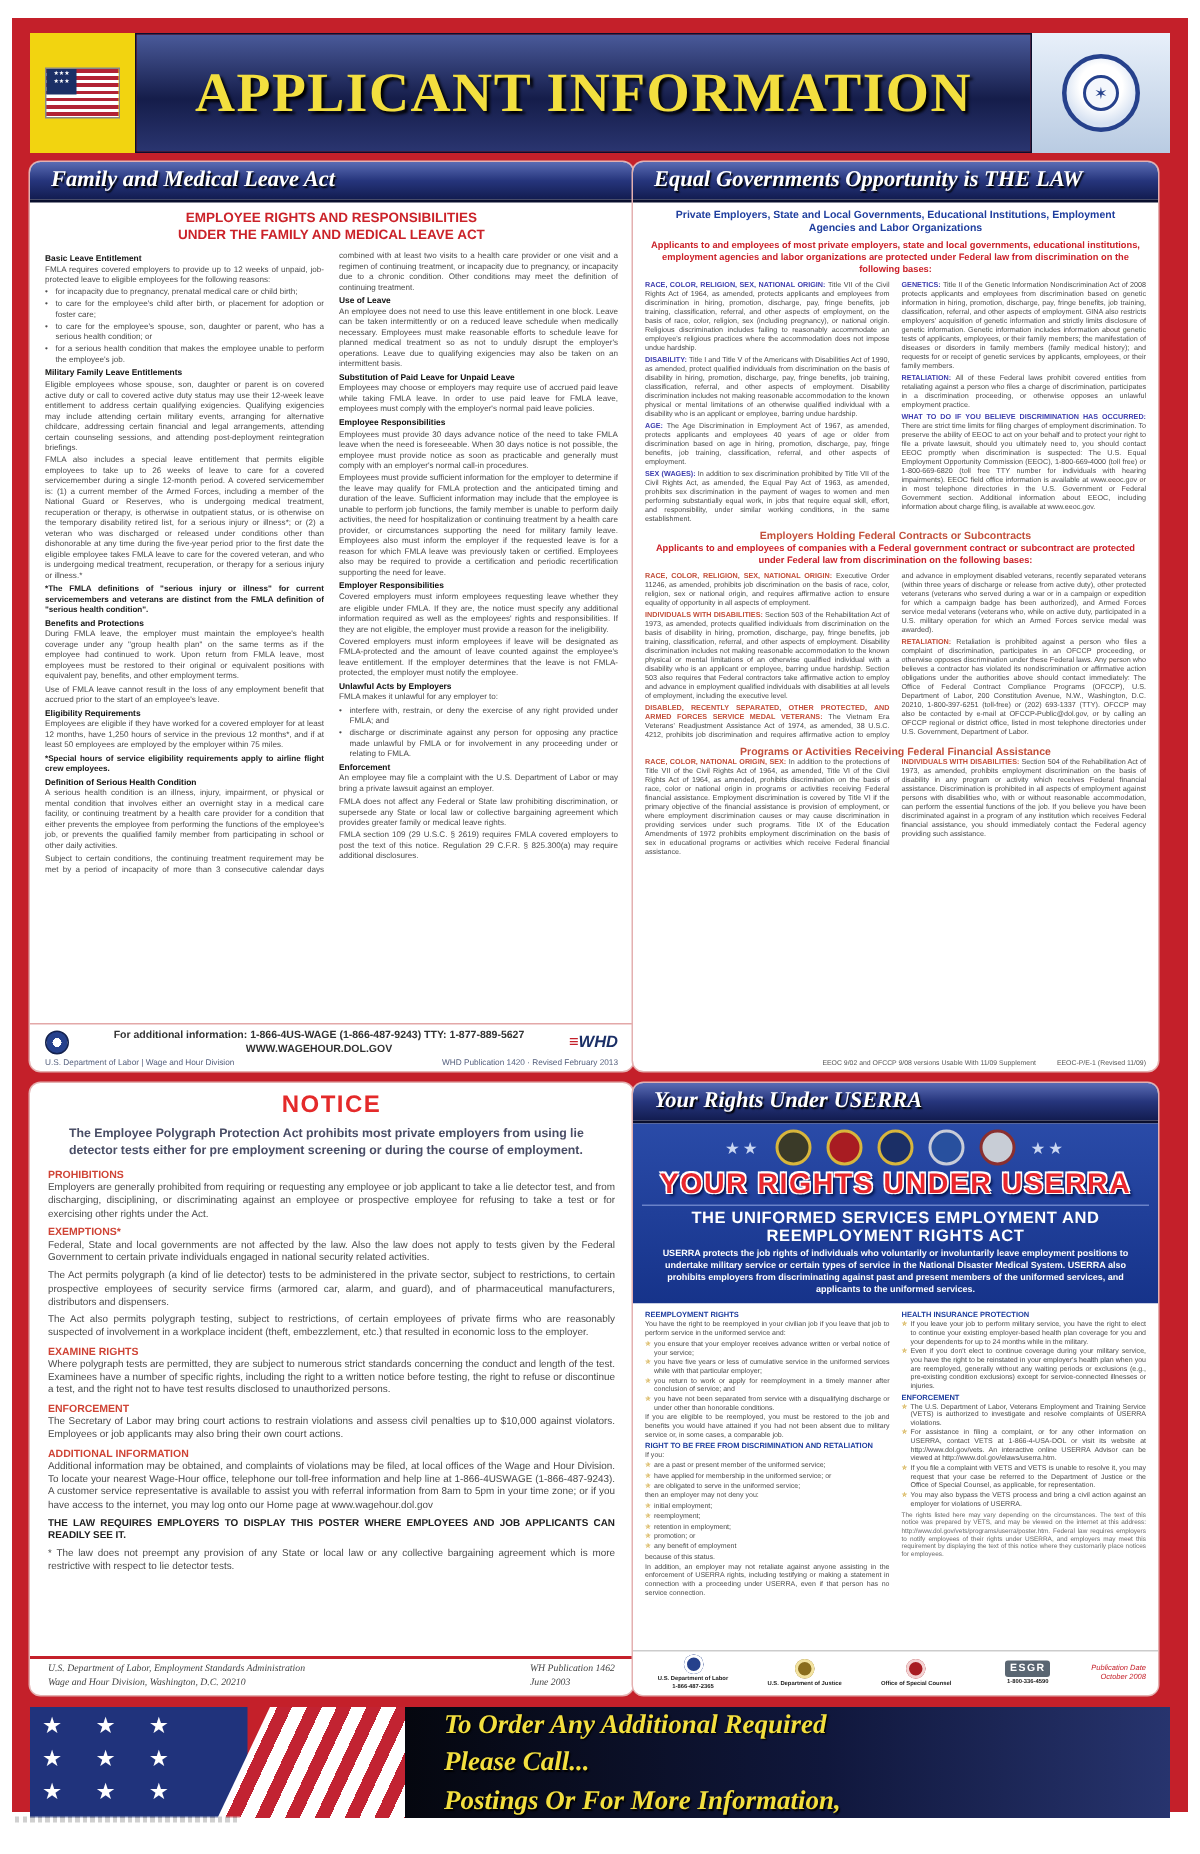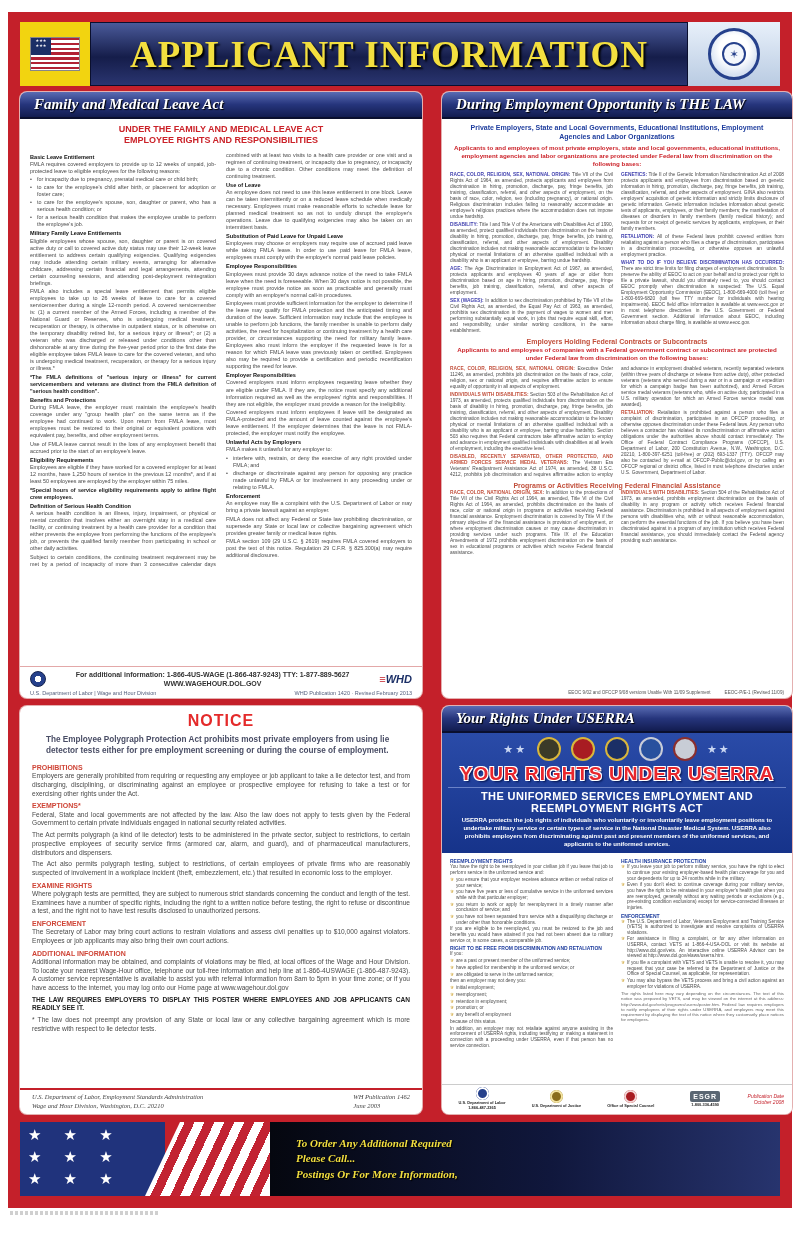--- a/index.html
+++ b/index.html
@@ -1,32 +1,32 @@
 <!DOCTYPE html>
 <html><head>
 <meta charset="utf-8">
 <style>
   * { margin:0; padding:0; box-sizing:border-box; }
   html,body { width:800px; }
   body { background:#ffffff; font-family:"Liberation Sans", sans-serif; width:800px; height:1236px; overflow:hidden; }
   .poster { margin:12px 8px 0 8px; background:#c4202a; padding:10px 12px 10px 12px; height:1196px; }
 
   
-  .hdr { display:flex; height:64px; margin-bottom:6px; }
+  .hdr { display:flex; height:80px; margin-bottom:6px; }
   .hdr-yellow { width:70px; background:#f2d410; display:flex; align-items:center; justify-content:center; }
   .flag { width:48px; height:32px; position:relative; background:repeating-linear-gradient(180deg,#b22234 0 2.4px,#fff 2.4px 4.8px); box-shadow:0 0 0 1px #888; }
   .flag .canton { position:absolute; left:0; top:0; width:20px; height:17px; background:#1b2f66; color:#fff; font-size:4px; line-height:5px; text-align:center; overflow:hidden; }
   .hdr-band { flex:1; background:linear-gradient(180deg,#4a5a9a 0%,#151d4a 55%,#2a3570 100%); display:flex; align-items:center; justify-content:center; border:1px solid #0a0f2e; }
   .hdr-title { font-family:"Liberation Serif", serif; font-weight:bold; font-size:37px; color:#f3df3f; letter-spacing:1px; text-shadow:2px 2px 2px #000; white-space:nowrap; }
   .hdr-seal { width:92px; background:linear-gradient(180deg,#e8f0fa,#b9cbe2); display:flex; align-items:center; justify-content:center; }
   .seal { width:52px; height:52px; border-radius:50%; border:3px solid #26418c; background:radial-gradient(circle at 50% 40%, #ffffff 0 40%, #d7e2f2 70%); display:flex; align-items:center; justify-content:center; }
   .seal-core { width:24px; height:24px; border-radius:50%; border:2px solid #26418c; background:#f4f7fc; display:flex; align-items:center; justify-content:center; color:#26418c; font-size:11px; }
 
   
-  .grid { display:grid; grid-template-columns:402px 350px; gap:20px; }
+  .grid { display:grid; grid-template-columns:402px 350px; gap:0; }
   .panel { background:#fff; border-radius:7px; overflow:hidden; box-shadow:0 0 0 1px #e4b0b0; display:flex; flex-direction:column; }
   .row1 { height:606px; } .row2 { height:408px; margin-top:0; }
   .grid + .grid { margin-top:8px; }
   .ptitle { background:linear-gradient(180deg,#5a6cb4 0%,#26357c 50%,#121c50 100%); color:#fff; font-family:"Liberation Serif", serif; font-style:italic; font-weight:bold; font-size:15px; padding:4px 0 4px 14px; text-shadow:1px 1px 1px #000; border-bottom:2px solid #0a0f2e; }
 
   .sec { margin-bottom:2px; }
   .sh { font-weight:bold; color:#111; margin-top:2px; }
   .para { color:#4a4a4a; text-align:justify; margin-bottom:1.5px; }
   .para.bold { font-weight:bold; color:#222; }
   .para.small { color:#666; }
@@ -88,21 +88,21 @@
   .lg-esgr { width:30px; height:11px; border-radius:2px; background:#5a6672; color:#fff; font-weight:bold; font-size:7px; text-align:center; line-height:11px; letter-spacing:1px; margin-bottom:1px; }
   .lg-cap { font-size:3.9px; color:#222; font-weight:bold; text-align:center; line-height:1.25; }
   .us-pub { text-align:right; font-size:5px; color:#c4202a; font-style:italic; line-height:1.3; }
 
   
   .bot { display:flex; height:74px; margin-top:8px; }
   .bot-flag { width:250px; position:relative; overflow:hidden; }
   .bot-stars { position:absolute; inset:0; width:58%; background:#20337c; color:#fff; font-size:15px; line-height:22px; letter-spacing:9px; padding:2px 0 0 8px; }
   .bot-stripes { position:absolute; top:0; bottom:0; right:0; width:50%; background:repeating-linear-gradient(115deg,#c22332 0 9px,#ffffff 9px 18px); clip-path:polygon(28% 0,100% 0,100% 100%,0 100%); }
   .bot-band { flex:1; background:linear-gradient(90deg,#05070f 0%,#10173c 55%,#27346e 100%); display:flex; flex-direction:column; justify-content:center; padding-left:26px; }
-  .bot-line { color:#f3df3f; font-family:"Liberation Serif", serif; font-style:italic; font-weight:bold; font-size:11px; line-height:1.4; text-shadow:1px 1px 1px #000; }
+  .bot-line { color:#f3df3f; font-family:"Liberation Serif", serif; font-style:italic; font-weight:bold; font-size:18px; line-height:1.4; text-shadow:1px 1px 1px #000; }
   .microtext { margin:3px 0 0 10px; width:150px; height:4px; background:repeating-linear-gradient(90deg,#bbb 0 3px,#fff 3px 5px); opacity:0.7; }
 </style>
 </head>
 <body>
 
 <div class="poster">
 
   <div class="hdr">
     <div class="hdr-yellow">
       <div class="flag">
@@ -117,22 +117,22 @@
         <div class="seal-core">✶</div>
       </div>
     </div>
   </div>
 
   <div class="grid">
 
     <div class="panel row1">
       <div class="ptitle">Family and Medical Leave Act</div>
       <div class="fmla-head">
+        <div>EMPLOYEE RIGHTS AND RESPONSIBILITIES</div>
         <div>UNDER THE FAMILY AND MEDICAL LEAVE ACT</div>
-        <div>EMPLOYEE RIGHTS AND RESPONSIBILITIES</div>
       </div>
       <div class="fmla-body">
           <div class="sec">
             <div class="sh">Basic Leave Entitlement</div>
             <div class="para">FMLA requires covered employers to provide up to 12 weeks of unpaid, job-protected leave to eligible employees for the following reasons:</div>
             <div class="bul"><span class="bm">•</span>for incapacity due to pregnancy, prenatal medical care or child birth;</div>
             <div class="bul"><span class="bm">•</span>to care for the employee's child after birth, or placement for adoption or foster care;</div>
             <div class="bul"><span class="bm">•</span>to care for the employee's spouse, son, daughter or parent, who has a serious health condition; or</div>
             <div class="bul"><span class="bm">•</span>for a serious health condition that makes the employee unable to perform the employee's job.</div>
           </div>
@@ -198,21 +198,21 @@
           <div class="whd-logo"><span class="bars">≡</span><span>WHD</span></div>
         </div>
         <div class="fmla-foot-bot">
           <span>U.S. Department of Labor | Wage and Hour Division</span>
           <span>WHD Publication 1420 · Revised February 2013</span>
         </div>
       </div>
     </div>
 
     <div class="panel row1">
-      <div class="ptitle">During Employment Opportunity is THE LAW</div>
+      <div class="ptitle">Equal Governments Opportunity is THE LAW</div>
       <div class="eeo-aud">Private Employers, State and Local Governments, Educational Institutions, Employment Agencies and Labor Organizations</div>
       <div class="eeo-intro">Applicants to and employees of most private employers, state and local governments, educational institutions, employment agencies and labor organizations are protected under Federal law from discrimination on the following bases:</div>
       <div class="eeo-body eeo-b1">
           <div class="sec">
             <div class="para"><span class="ih">RACE, COLOR, RELIGION, SEX, NATIONAL ORIGIN: </span>Title VII of the Civil Rights Act of 1964, as amended, protects applicants and employees from discrimination in hiring, promotion, discharge, pay, fringe benefits, job training, classification, referral, and other aspects of employment, on the basis of race, color, religion, sex (including pregnancy), or national origin. Religious discrimination includes failing to reasonably accommodate an employee's religious practices where the accommodation does not impose undue hardship.</div>
           </div>
           <div class="sec">
             <div class="para"><span class="ih">DISABILITY: </span>Title I and Title V of the Americans with Disabilities Act of 1990, as amended, protect qualified individuals from discrimination on the basis of disability in hiring, promotion, discharge, pay, fringe benefits, job training, classification, referral, and other aspects of employment. Disability discrimination includes not making reasonable accommodation to the known physical or mental limitations of an otherwise qualified individual with a disability who is an applicant or employee, barring undue hardship.</div>
           </div>
           <div class="sec">

